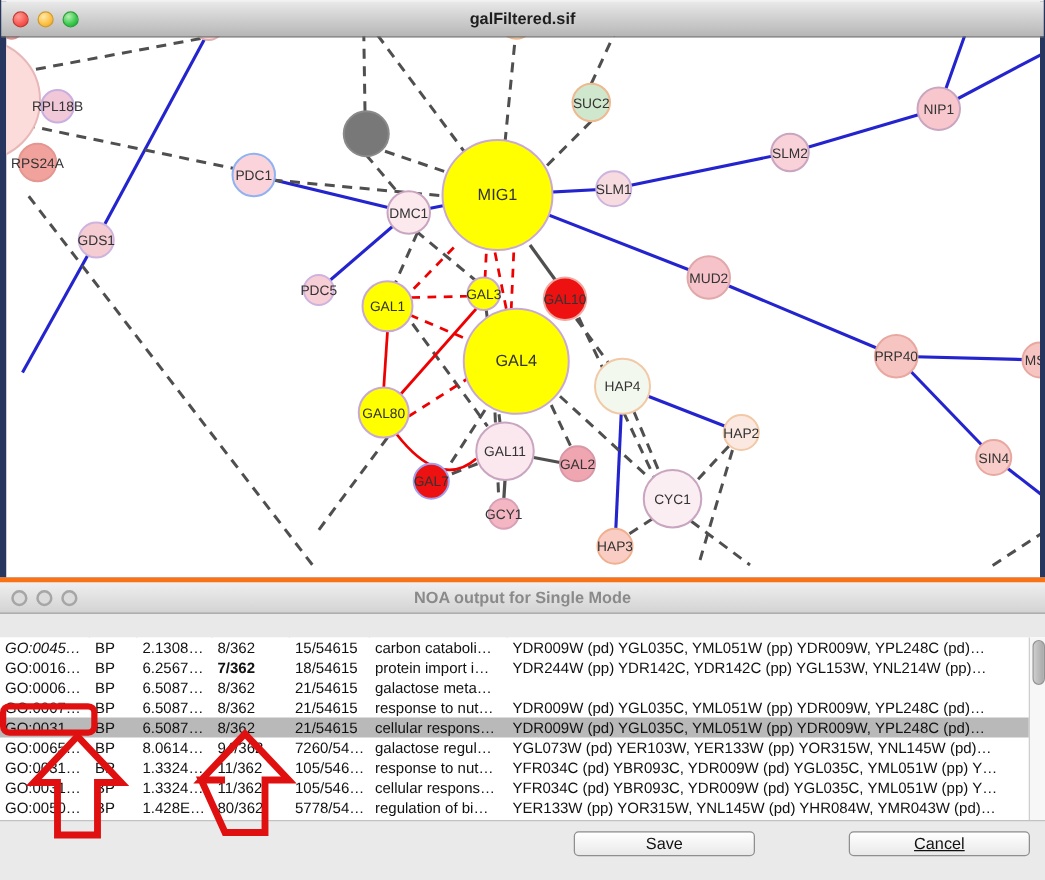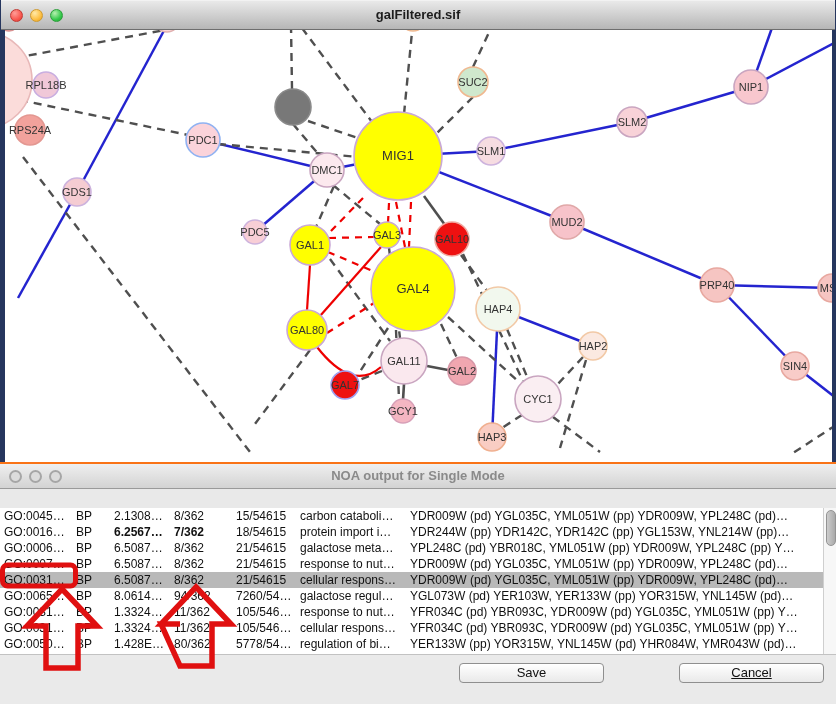--- a/index.html
+++ b/index.html
@@ -23,21 +23,21 @@
   }
   .lights{position:absolute;left:9px;top:8px;display:flex;gap:7px;z-index:7;}
   .light{width:13px;height:13px;border-radius:50%;box-sizing:border-box;}
   .light.red{background:radial-gradient(circle at 35% 30%,#ff9d97,#f95850 60%,#d33a30);border:1px solid #c23b35;}
   .light.yellow{background:radial-gradient(circle at 35% 30%,#ffe9a8,#fdbf42 60%,#de9b22);border:1px solid #cf9a30;}
   .light.green{background:radial-gradient(circle at 35% 30%,#b6f0b0,#36c94c 60%,#1f9e33);border:1px solid #2c9e3a;}
   .light.hollow{background:#dcdcdc;border:2px solid #a6a6a6;}
   
   .noa-window{
     position:absolute;top:462px;left:0;width:836px;height:242px;
-    background:#e9e9e9;border-top:2px solid #f97316;box-sizing:border-box;
+    background:#e9e9e9;border-top:4px solid #f97316;box-sizing:border-box;
   }
   .noa-titlebar{
     position:absolute;top:0;left:0;right:0;height:24px;
     background:linear-gradient(#efefef,#d3d3d3);border-bottom:1px solid #9a9a9a;
   }
   .noa-titlebar .title{
     text-align:center;font-size:13px;font-weight:600;color:#8a8a8a;line-height:24px;
   }
   .noa-lights{position:absolute;left:9px;top:6px;display:flex;gap:7px;}
   .thead{
@@ -237,45 +237,44 @@
   <div class="thead">
       <div class="th" style="width: 72px; flex: 0 0 auto;">GO ID</div>
       <div class="th" style="width: 38px; flex: 0 0 auto;">T…</div>
       <div class="th" style="width: 60px; flex: 0 0 auto;">P-value</div>
       <div class="th" style="width: 62px; flex: 0 0 auto;">Test</div>
       <div class="th" style="width: 64px; flex: 0 0 auto;">Referen…</div>
       <div class="th" style="width: 110px; flex: 0 0 auto;">Desciption</div>
     </div>
   <div class="tbody">
     <div class="tr">
-        <div class="td" style="width: 72px; flex: 0 0 auto;">GO:0045…</div>
+        <div class="td" style="width: 72px; flex: 0 0 auto; font-style: italic;">GO:0045…</div>
         <div class="td" style="width: 38px; flex: 0 0 auto;">BP</div>
         <div class="td" style="width: 60px; flex: 0 0 auto;">2.1308…</div>
         <div class="td" style="width: 62px; flex: 0 0 auto;">8/362</div>
         <div class="td" style="width: 64px; flex: 0 0 auto;">15/54615</div>
         <div class="td" style="width: 110px; flex: 0 0 auto;">carbon cataboli…</div>
         <div class="td" style="flex: 1 1 0%;">YDR009W (pd) YGL035C, YML051W (pp) YDR009W, YPL248C (pd)…</div>
       </div>
       <div class="tr">
         <div class="td" style="width: 72px; flex: 0 0 auto;">GO:0016…</div>
         <div class="td" style="width: 38px; flex: 0 0 auto;">BP</div>
-        <div class="td" style="width: 60px; flex: 0 0 auto; font-weight: bold;">6.2567…</div>
+        <div class="td" style="width: 60px; flex: 0 0 auto;">6.2567…</div>
         <div class="td" style="width: 62px; flex: 0 0 auto; font-weight: bold;">7/362</div>
         <div class="td" style="width: 64px; flex: 0 0 auto;">18/54615</div>
         <div class="td" style="width: 110px; flex: 0 0 auto;">protein import i…</div>
         <div class="td" style="flex: 1 1 0%;">YDR244W (pp) YDR142C, YDR142C (pp) YGL153W, YNL214W (pp)…</div>
       </div>
       <div class="tr">
         <div class="td" style="width: 72px; flex: 0 0 auto;">GO:0006…</div>
         <div class="td" style="width: 38px; flex: 0 0 auto;">BP</div>
         <div class="td" style="width: 60px; flex: 0 0 auto;">6.5087…</div>
         <div class="td" style="width: 62px; flex: 0 0 auto;">8/362</div>
         <div class="td" style="width: 64px; flex: 0 0 auto;">21/54615</div>
         <div class="td" style="width: 110px; flex: 0 0 auto;">galactose meta…</div>
-        <div class="td" style="flex: 1 1 0%;">YPL248C (pd) YBR018C, YML051W (pp) YDR009W, YPL248C (pp) Y…</div>
       </div>
       <div class="tr">
         <div class="td" style="width: 72px; flex: 0 0 auto;">GO:0007…</div>
         <div class="td" style="width: 38px; flex: 0 0 auto;">BP</div>
         <div class="td" style="width: 60px; flex: 0 0 auto;">6.5087…</div>
         <div class="td" style="width: 62px; flex: 0 0 auto;">8/362</div>
         <div class="td" style="width: 64px; flex: 0 0 auto;">21/54615</div>
         <div class="td" style="width: 110px; flex: 0 0 auto;">response to nut…</div>
         <div class="td" style="flex: 1 1 0%;">YDR009W (pd) YGL035C, YML051W (pp) YDR009W, YPL248C (pd)…</div>
       </div>

